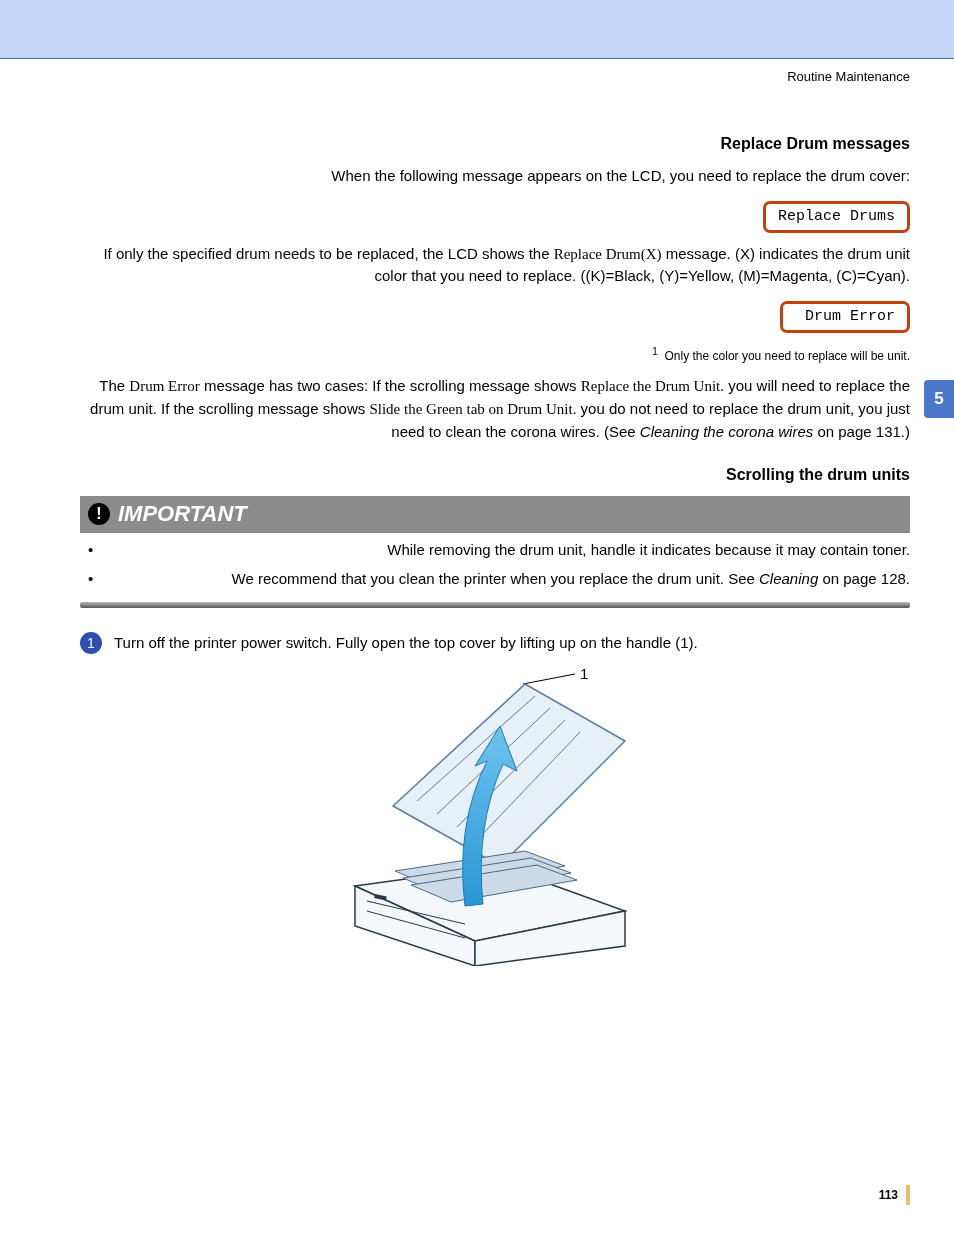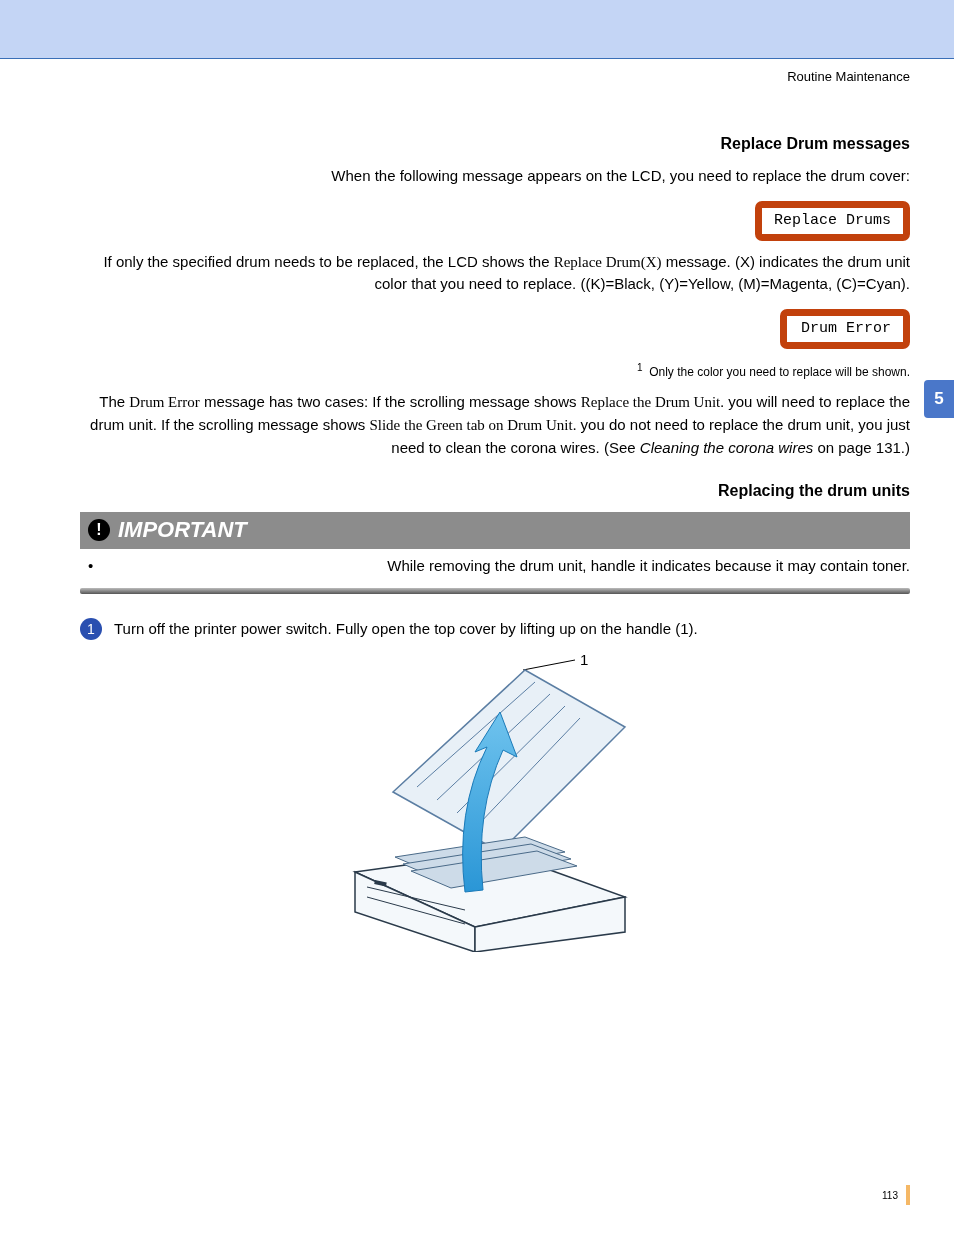--- a/index.html
+++ b/index.html
@@ -25,21 +25,21 @@
   .header-right {
     text-align: right;
     font-size: 13px;
     color: #000;
     margin: 10px 44px 30px 8px;
   }
   h3 { font-weight: bold; font-size: 16px; margin: 0 0 10px 0; }
   .para { margin: 0 0 12px 0; }
   .lcd {
     display: inline-block;
-    border: 7px solid #c2410c;
+    border: 3px solid #c2410c;
     border-radius: 7px;
     padding: 2px 12px;
     font-family: "Courier New", monospace;
     font-size: 15px;
     margin: 2px 0 10px 34px;
     min-width: 130px;
   }
   .mono { font-family: Liberation Serif, serif; }
   .italic-link { font-style: italic; }
   .footnote { font-size: 12px; margin: 2px 0 10px 0; }
@@ -118,21 +118,21 @@
     bottom: 30px;
     display: flex;
     align-items: center;
     gap: 8px;
   }
   .page-num-bar .bar {
     width: 4px;
     height: 20px;
     background: #f5b866;
   }
-  .page-num-bar .num { font-weight: normal; font-size: 10px; }
+  .page-num-bar .num { font-weight: bold; font-size: 12px; }
   sup.ref { font-size: 11px; vertical-align: super; }
 </style>
 </head>
 <body>
 
 <div class="top-bar"></div>
 <hr class="top-rule">
 
 <div class="header-right">Routine Maintenance</div>
 
@@ -146,35 +146,38 @@
   <div class="lcd">Replace Drums</div>
 
   <p class="para">
     <span>If only the specified drum needs to be replaced, the LCD shows the </span><span class="mono">Replace Drum(X)</span><span> message. (X) indicates the drum unit color that you need to replace. ((K)=Black, (Y)=Yellow, (M)=Magenta, (C)=Cyan).</span>
   </p>
 
   <div class="lcd">Drum Error</div>
 
 
   <p class="footnote">
-    <sup>1</sup>&nbsp;&nbsp;<span>Only the color you need to replace will be shown.</span>
+    <sup>1</sup>&nbsp;&nbsp;<span>Only the color you need to replace will be unit.</span>
   </p>
 
   <p class="para">
     <span>The </span><span class="mono">Drum Error</span><span> message has two cases: If the scrolling message shows </span><span class="mono">Replace the Drum Unit.</span><span> you will need to replace the drum unit. If the scrolling message shows </span><span class="mono">Slide the Green tab on Drum Unit.</span><span> you do not need to replace the drum unit, you just need to clean the corona wires. (See </span><span class="italic-link">Cleaning the corona wires</span><span> on page 131.)</span>
   </p>
 
-  <h3 style="margin-top:20px;">Replacing the drum units</h3>
+  <h3 style="margin-top:20px;">Scrolling the drum units</h3>
 
   <div class="important-bar">
     <span class="exclaim">!</span>
     <span>IMPORTANT</span>
   </div>
   <ul class="imp-list">
     <li>While removing the drum unit, handle it indicates because it may contain toner.</li>
+    <li>
+      <span>We recommend that you clean the printer when you replace the drum unit. See </span><span class="italic-link">Cleaning</span><span> on page 128.</span>
+    </li>
   </ul>
   <div class="imp-footer-rule"></div>
 
   <div class="step-row">
     <span class="step-num">1</span>
     <span>Turn off the printer power switch. Fully open the top cover by lifting up on the handle (1).</span>
   </div>
 
   <div class="printer-figure">
     <svg viewBox="0 0 340 300" width="340" height="300">

